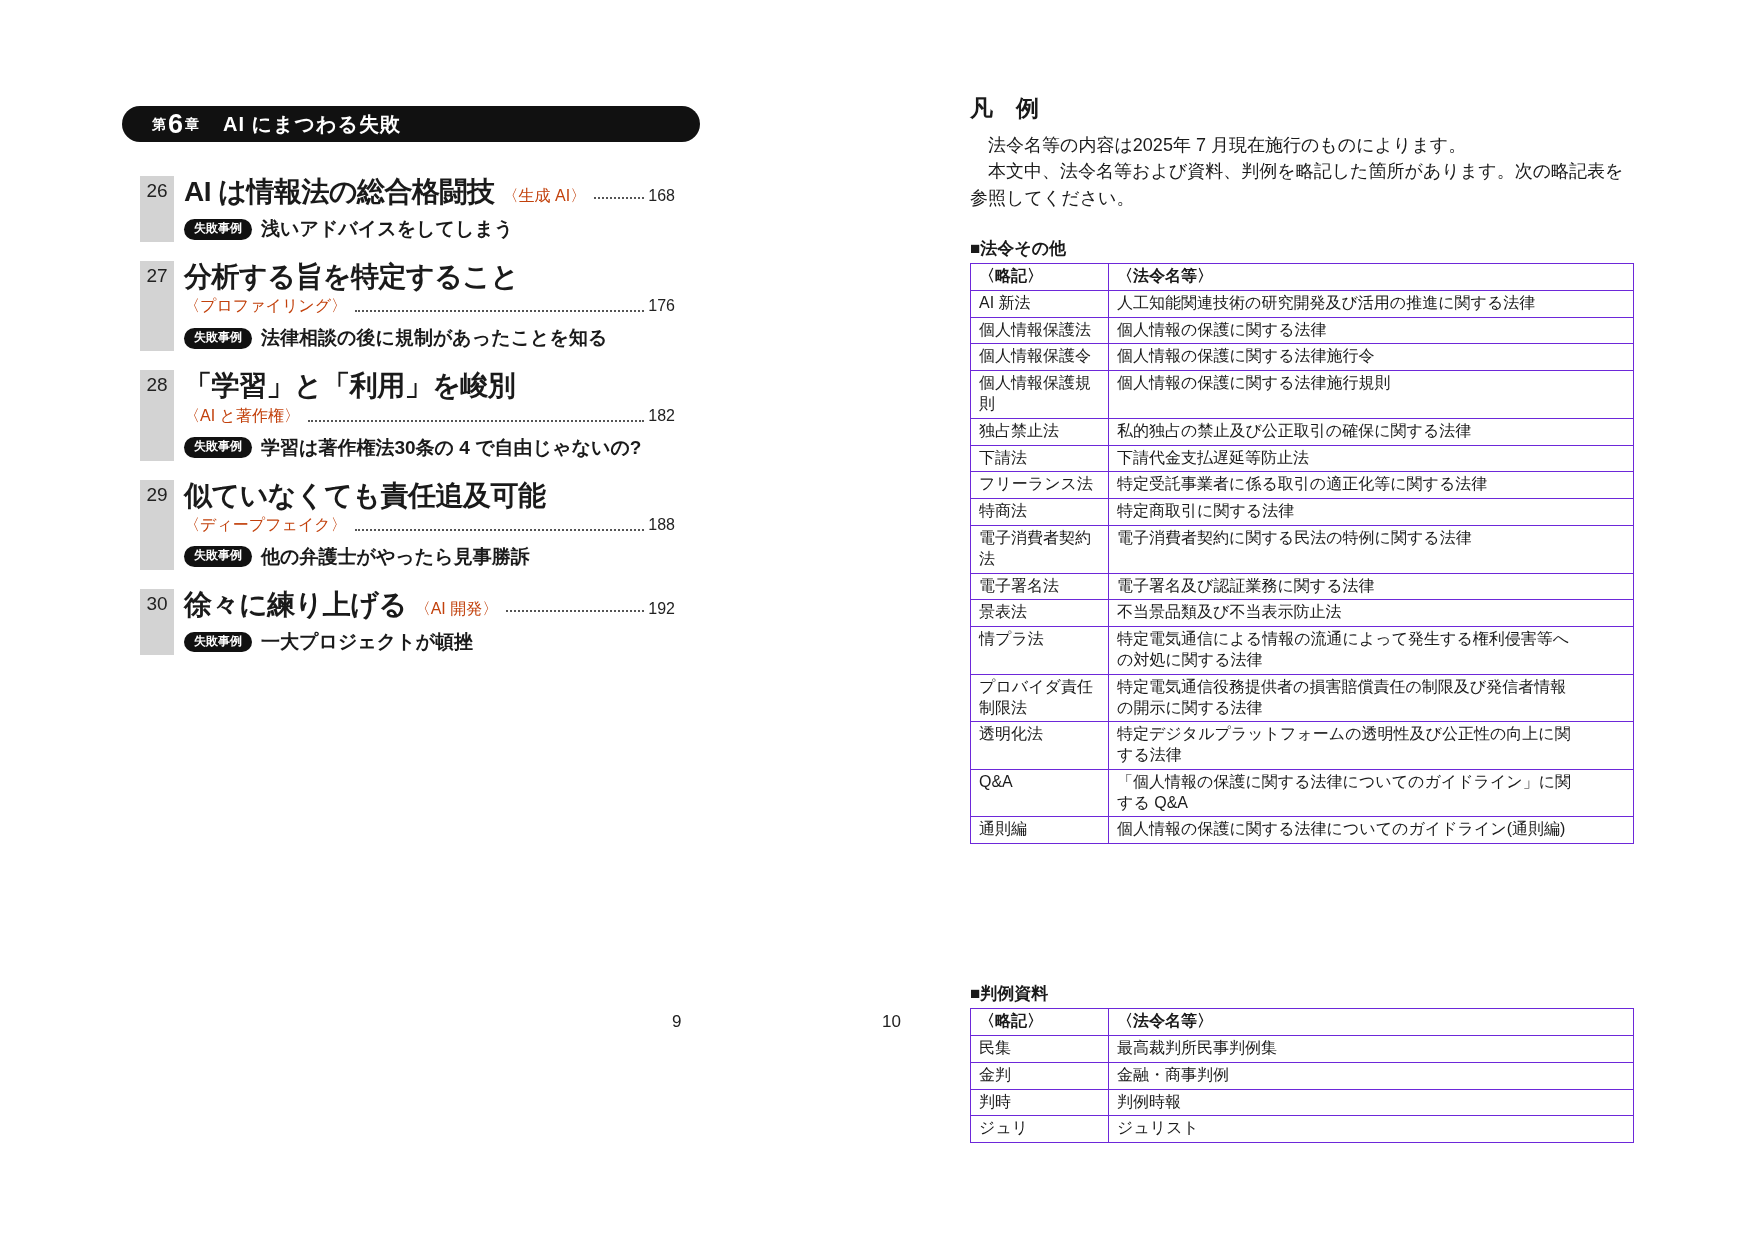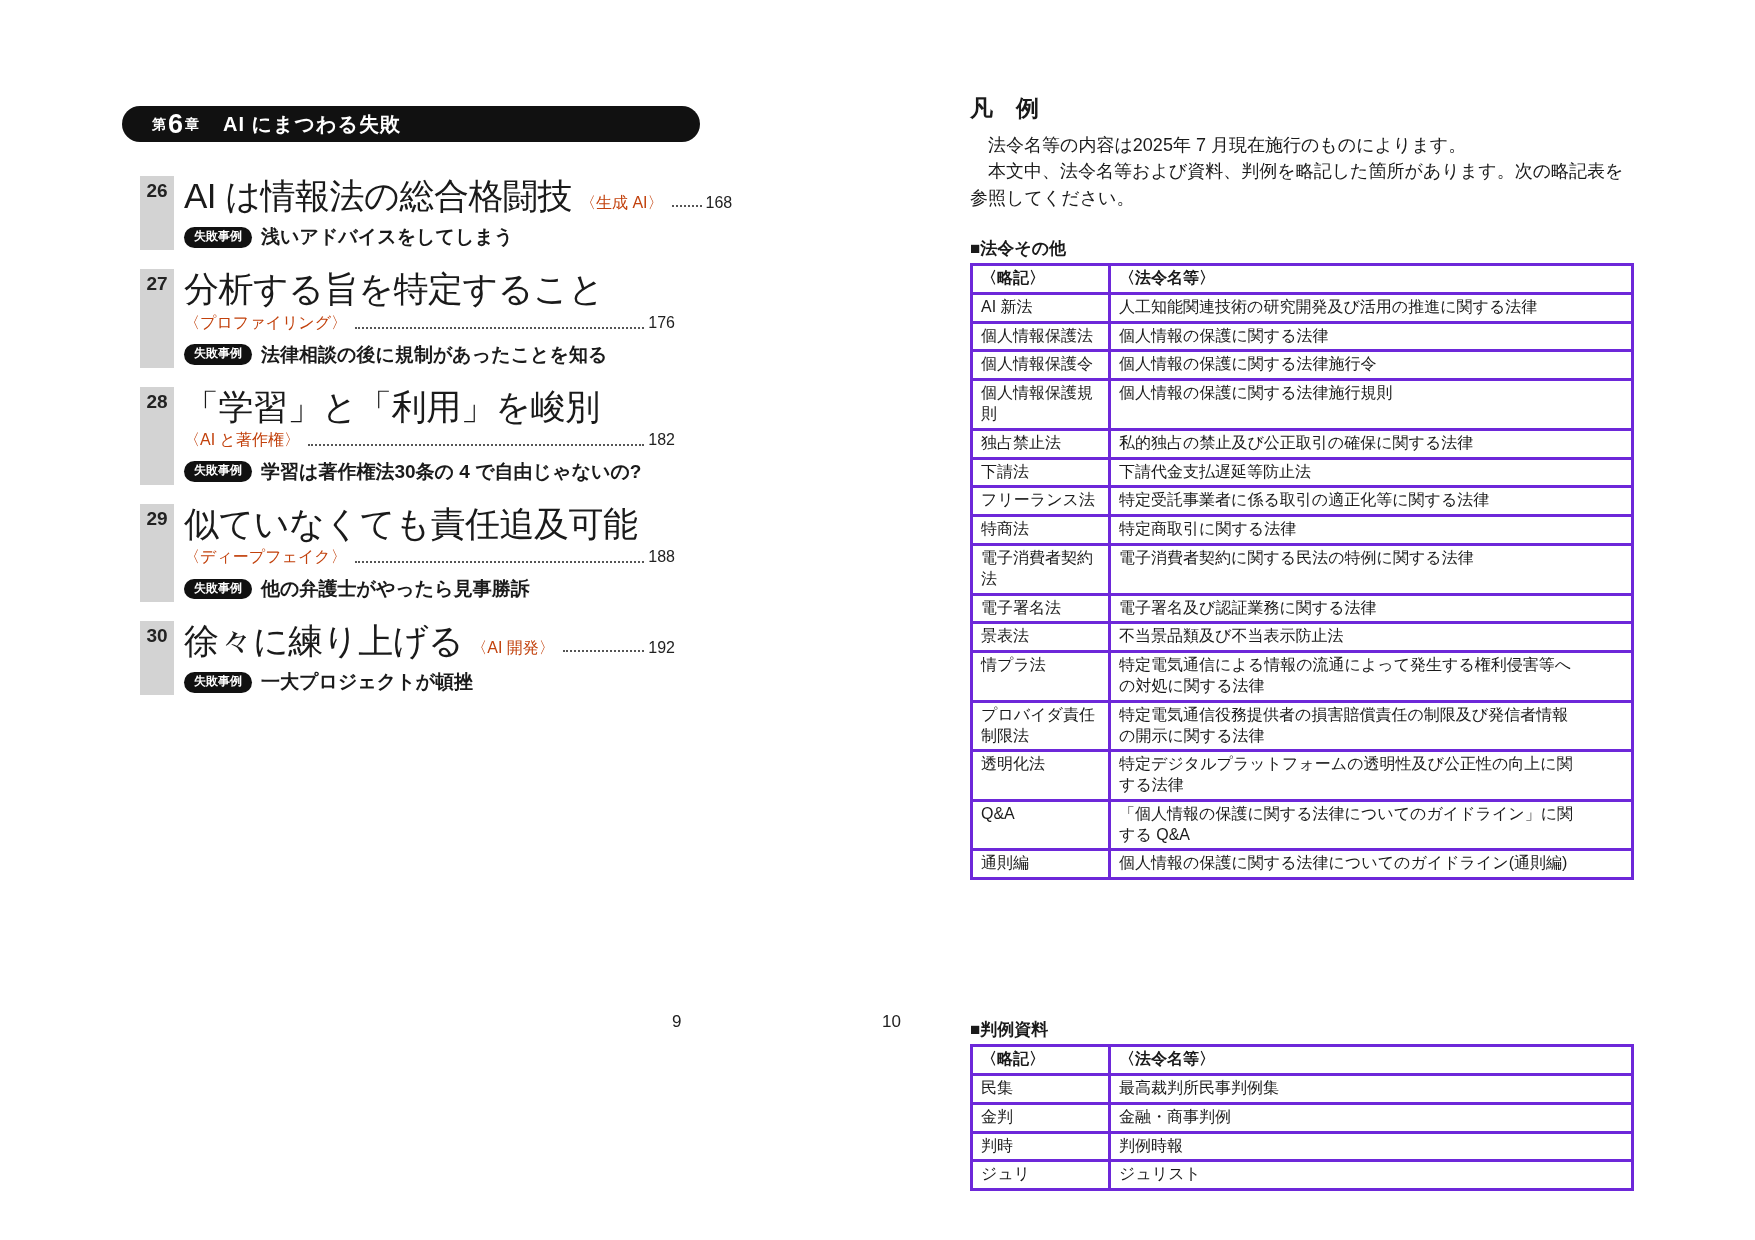--- a/index.html
+++ b/index.html
@@ -14,26 +14,26 @@
     height:36px;background:#111;border-radius:18px;color:#fff;
     display:flex;align-items:center;padding-left:30px;box-sizing:border-box;
   }
   .ch-pre,.ch-post{font-size:14px;font-weight:bold;line-height:1;}
   .ch-num{font-size:27px;font-weight:bold;line-height:1;margin:0 2px;}
   .ch-title{font-size:20px;font-weight:bold;margin-left:24px;letter-spacing:1px;}
 
   .toc-list{margin-top:34px;}
   .toc-entry{display:flex;align-items:stretch;margin:0 25px 19px 18px;}
   .toc-num{
-    flex:0 0 34px;background:#d3d3d3;color:#222;font-size:19px;font-weight:700;
+    flex:0 0 34px;background:#d3d3d3;color:#222;font-size:19px;font-weight:400;
     text-align:center;padding-top:4px;box-sizing:border-box;line-height:1.2;
   }
   .toc-body{flex:1;margin-left:10px;min-width:0;}
   .toc-line{display:flex;align-items:baseline;}
-  .toc-title{font-size:35px;font-weight:400;line-height:1.15;letter-spacing:-0.5px;white-space:nowrap;}
+  .toc-title{font-size:28px;font-weight:700;line-height:1.15;letter-spacing:-0.5px;white-space:nowrap;}
   .toc-sub{font-size:16px;color:#c2410c;margin-left:8px;white-space:nowrap;}
   .toc-line2{margin-top:3px;}
   .toc-line2 .toc-sub{margin-left:0;text-align:center;}
   .dots{flex:1 1 auto;min-width:30px;border-bottom:2.5px dotted #555;align-self:flex-end;margin:0 4px 9px 8px;}
   .toc-line2 .dots{margin-bottom:5px;}
   .toc-page{font-size:16px;color:#222;}
   .toc-case{margin-top:8px;display:flex;align-items:center;}
   .badge{
     background:#111;color:#fff;font-size:12px;font-weight:bold;
     padding:3px 10px 4px;border-radius:13px;line-height:1.15;white-space:nowrap;
@@ -46,21 +46,21 @@
   .legend-para{font-size:18px;line-height:1.47;margin:0;text-indent:1em;}
   .legend-tables{margin-top:26px;}
   .tbl-section + .tbl-section{margin-top:138px;}
   .tbl-title{font-size:17px;font-weight:bold;margin:0 0 3px 0;}
   table.legend-table{
     width:100%;border-collapse:collapse;table-layout:fixed;
     font-size:16px;border:1.5px solid #333;
   }
   table.legend-table col.c1{width:138px;}
   .legend-table th,.legend-table td{
-    border:3px solid #6d28d9;padding:2px 8px 3px;vertical-align:top;
+    border:1px solid #6d28d9;padding:2px 8px 3px;vertical-align:top;
     text-align:left;line-height:1.3;white-space:pre-line;overflow:hidden;
   }
   .legend-table th{font-weight:bold;}
   .legend-table td{font-weight:normal;}
 
   
   .pagenum{position:absolute;top:1012px;font-size:17px;color:#222;}
   .pagenum-left{left:672px;}
   .pagenum-right{left:882px;}
 </style>

